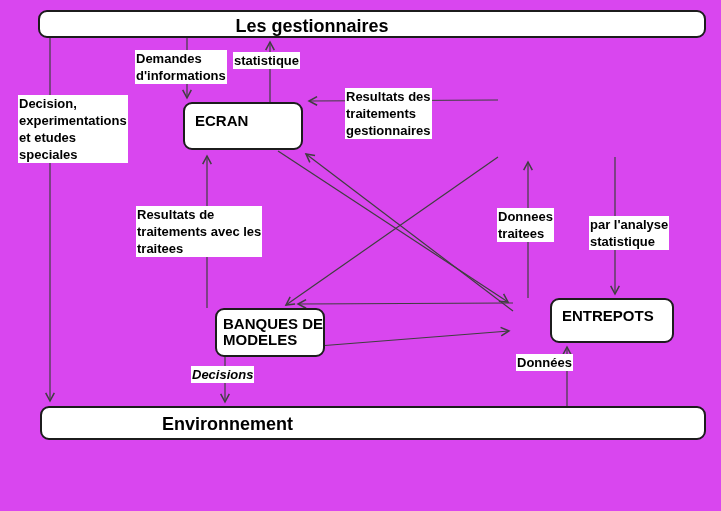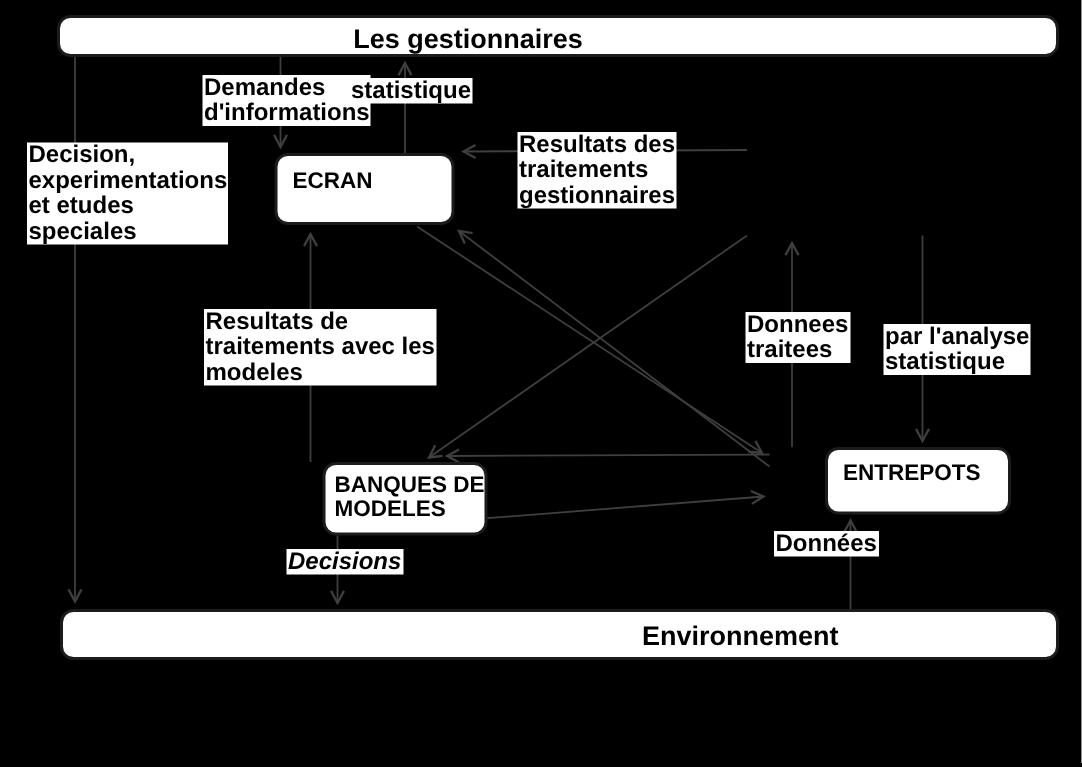--- a/index.html
+++ b/index.html
@@ -1,29 +1,29 @@
 <!DOCTYPE html>
 <html><head>
 <meta charset="utf-8">
 <style>
   html,body{margin:0;padding:0;background:#ffffff;}
   #canvas{
-    position:relative;width:721px;height:511px;background:#000000;
+    position:relative;width:721px;height:511px;background:#d946ef;
     font-family:"Liberation Sans","DejaVu Sans",sans-serif;overflow:hidden;
   }
   #connectors{position:absolute;left:0;top:0;width:721px;height:511px;}
   .node{
     position:absolute;border:2px solid #1c1c1c;border-radius:9px;background:#ffffff;
     box-sizing:border-box;color:#000;font-weight:bold;
   }
   .node .nlabel{position:absolute;white-space:pre-line;line-height:16px;font-size:15px;}
   .banner .nlabel{font-size:18px;line-height:20px;}
   .elabel{
     position:absolute;background:#ffffff;color:#000;font-weight:bold;
-    font-size:16px;line-height:17px;white-space:pre-line;padding:0 1px;
+    font-size:13px;line-height:17px;white-space:pre-line;padding:0 1px;
   }
 </style>
 </head>
 <body>
 
 <div id="canvas">
 
   <svg id="connectors" viewBox="0 0 721 511" xmlns="http://www.w3.org/2000/svg">
     <defs>
       <marker id="arr" viewBox="0 0 10 10" refX="8.5" refY="5" markerWidth="9" markerHeight="9" orient="auto-start-reverse">
@@ -60,40 +60,40 @@
   <div class="node" style="left:183px;top:308px;width:110px;height:49px;margin-left:32px;">
     <span class="nlabel" style="left:6px;top:6px;">BANQUES DE
 MODELES</span>
   </div>
 
   <div class="node" style="left:513px;top:298px;width:124px;height:45px;margin-left:37px;">
     <span class="nlabel" style="left:10px;top:8px;">ENTREPOTS</span>
   </div>
 
   <div class="node banner" style="left:40px;top:406px;width:666px;height:34px;">
-    <span class="nlabel" style="left:137px;top:6px;width:380px;text-align:right;">Environnement</span>
+    <span class="nlabel" style="left:120px;top:6px;width:380px;text-align:left;">Environnement</span>
   </div>
 
   <div class="elabel" style="left:135px;top:50px;">Demandes
 d'informations</div>
 
   <div class="elabel" style="left:233px;top:52px;">statistique</div>
 
   <div class="elabel" style="left:345px;top:88px;">Resultats des
 traitements
 gestionnaires</div>
 
   <div class="elabel" style="left:18px;top:95px;">Decision,
 experimentations
 et etudes
 speciales</div>
 
   <div class="elabel" style="left:136px;top:206px;">Resultats de
 traitements avec les
-modeles</div>
+traitees</div>
 
   <div class="elabel" style="left:497px;top:208px;">Donnees
 traitees</div>
 
   <div class="elabel" style="left:589px;top:216px;">par l'analyse
 statistique</div>
 
   <div class="elabel" style="left:191px;top:366px;font-style:italic;">Decisions</div>
 
   <div class="elabel" style="left:516px;top:354px;">Données</div>

